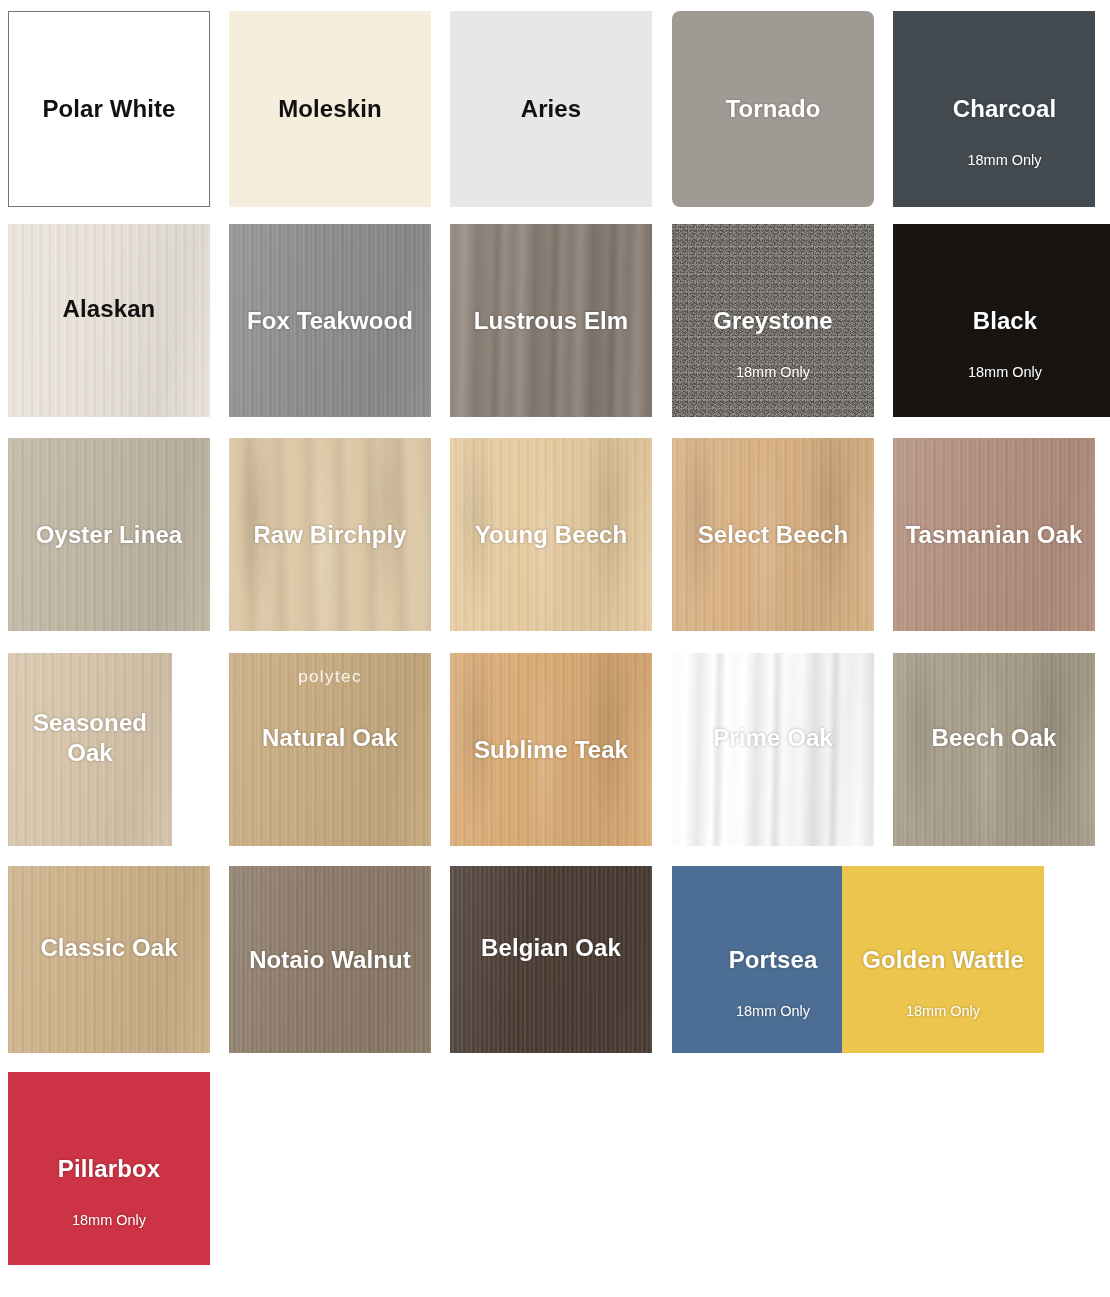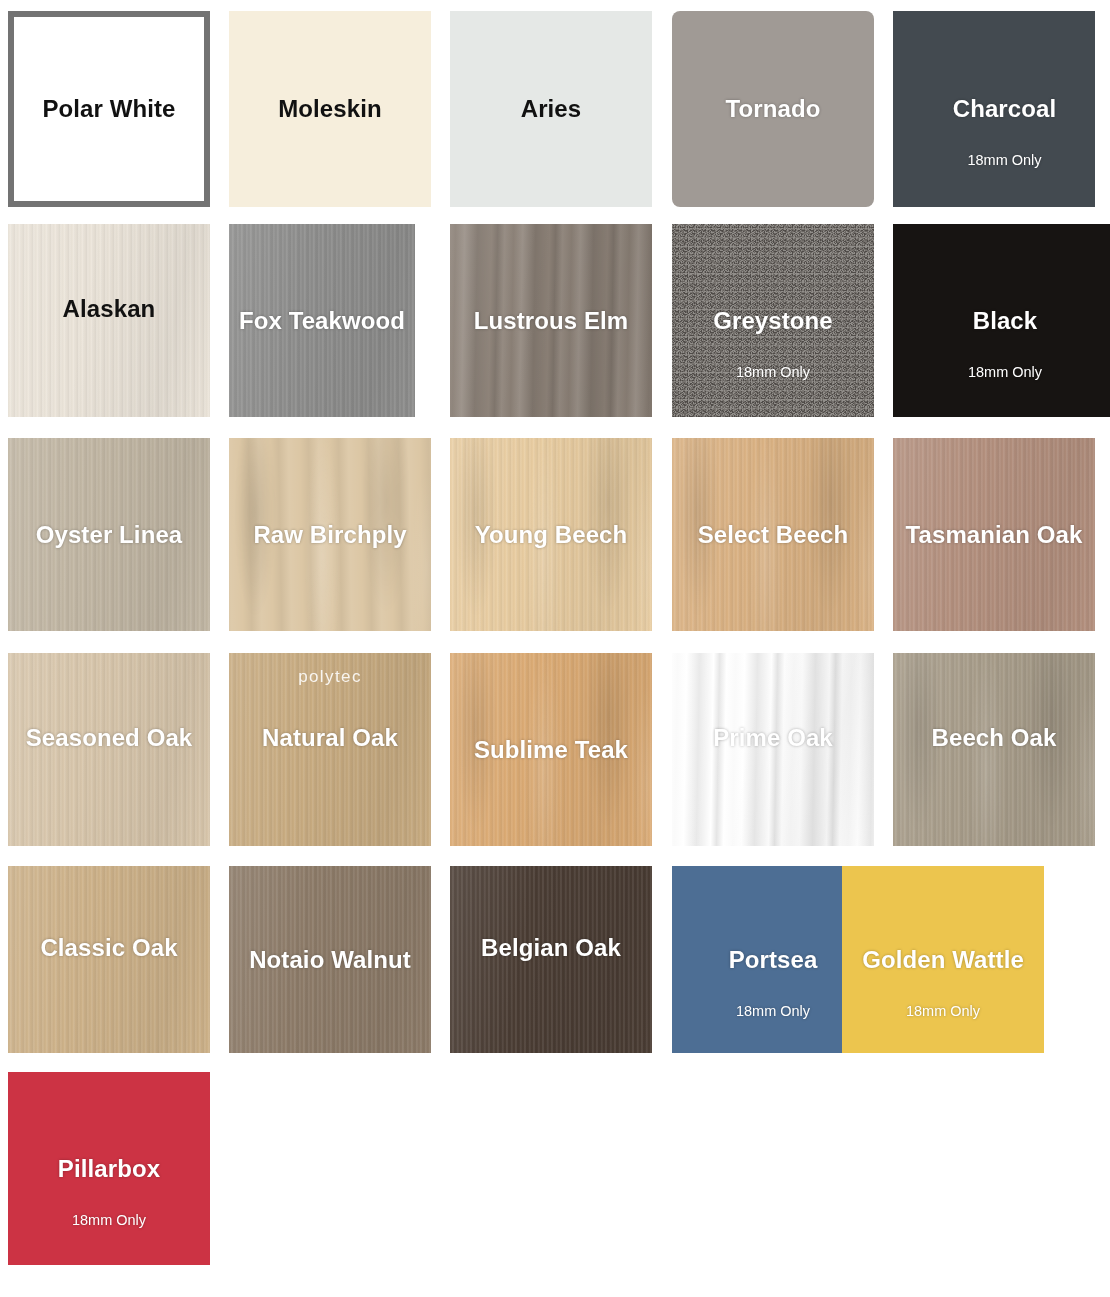--- a/index.html
+++ b/index.html
@@ -67,21 +67,21 @@
   .light-text .swatch-name,
   .light-text .swatch-note {
     color: #ffffff;
     text-shadow: 0 0 3px rgba(0,0,0,0.30);
   }
   .dark-text .swatch-name,
   .dark-text .swatch-note {
     color: #111111;
   }
 
-  .has-border { border: 6px solid #737373; }
+  .has-border { border: 1px solid #737373; }
 
   
   .shift-up .swatch-labels { transform: translateY(-12px); }
   .note-anchored .swatch-note {
     position: absolute;
     left: 0; right: 0;
     bottom: -46px;
     margin-top: 0;
   }
 
@@ -196,21 +196,21 @@
       </div>
     </div>
     <div class="swatch dark-text shift-up" style="left: 8px; top: 224px; width: 202px; height: 193px;">
       <div class="swatch-surface" style="background: rgb(236, 229, 218);"></div>
       <div class="grain grain-fine"></div>
       <div class="sheen"></div>
       <div class="swatch-labels">
         <div class="swatch-name">Alaskan</div>
       </div>
     </div>
-    <div class="swatch light-text" style="left: 229px; top: 224px; width: 186px; height: 193px;">
+    <div class="swatch light-text" style="left: 229px; top: 224px; width: 202px; height: 193px;">
       <div class="swatch-surface" style="background: rgb(142, 142, 141);"></div>
       <div class="grain grain-fine"></div>
       <div class="sheen"></div>
       <div class="swatch-labels">
         <div class="swatch-name">Fox Teakwood</div>
       </div>
     </div>
     <div class="swatch light-text" style="left: 450px; top: 224px; width: 202px; height: 193px;">
       <div class="swatch-surface" style="background: rgb(139, 128, 118);"></div>
       <div class="grain grain-wide"></div>
@@ -269,21 +269,21 @@
       </div>
     </div>
     <div class="swatch light-text" style="left: 893px; top: 438px; width: 202px; height: 193px;">
       <div class="swatch-surface" style="background: rgb(180, 144, 126);"></div>
       <div class="grain grain-fine"></div>
       <div class="sheen"></div>
       <div class="swatch-labels">
         <div class="swatch-name">Tasmanian Oak</div>
       </div>
     </div>
-    <div class="swatch light-text shift-up" style="left: 8px; top: 653px; width: 202px; height: 193px;">
+    <div class="swatch light-text shift-up" style="left: 8px; top: 653px; width: 164px; height: 193px;">
       <div class="swatch-surface" style="background: rgb(217, 199, 172);"></div>
       <div class="grain grain-fine"></div>
       <div class="sheen"></div>
       <div class="swatch-labels">
         <div class="swatch-name">Seasoned Oak</div>
       </div>
     </div>
     <div class="swatch light-text shift-up" style="left: 229px; top: 653px; width: 202px; height: 193px;">
       <div class="swatch-surface" style="background: rgb(201, 172, 129);"></div>
       <div class="grain grain-fine"></div>

